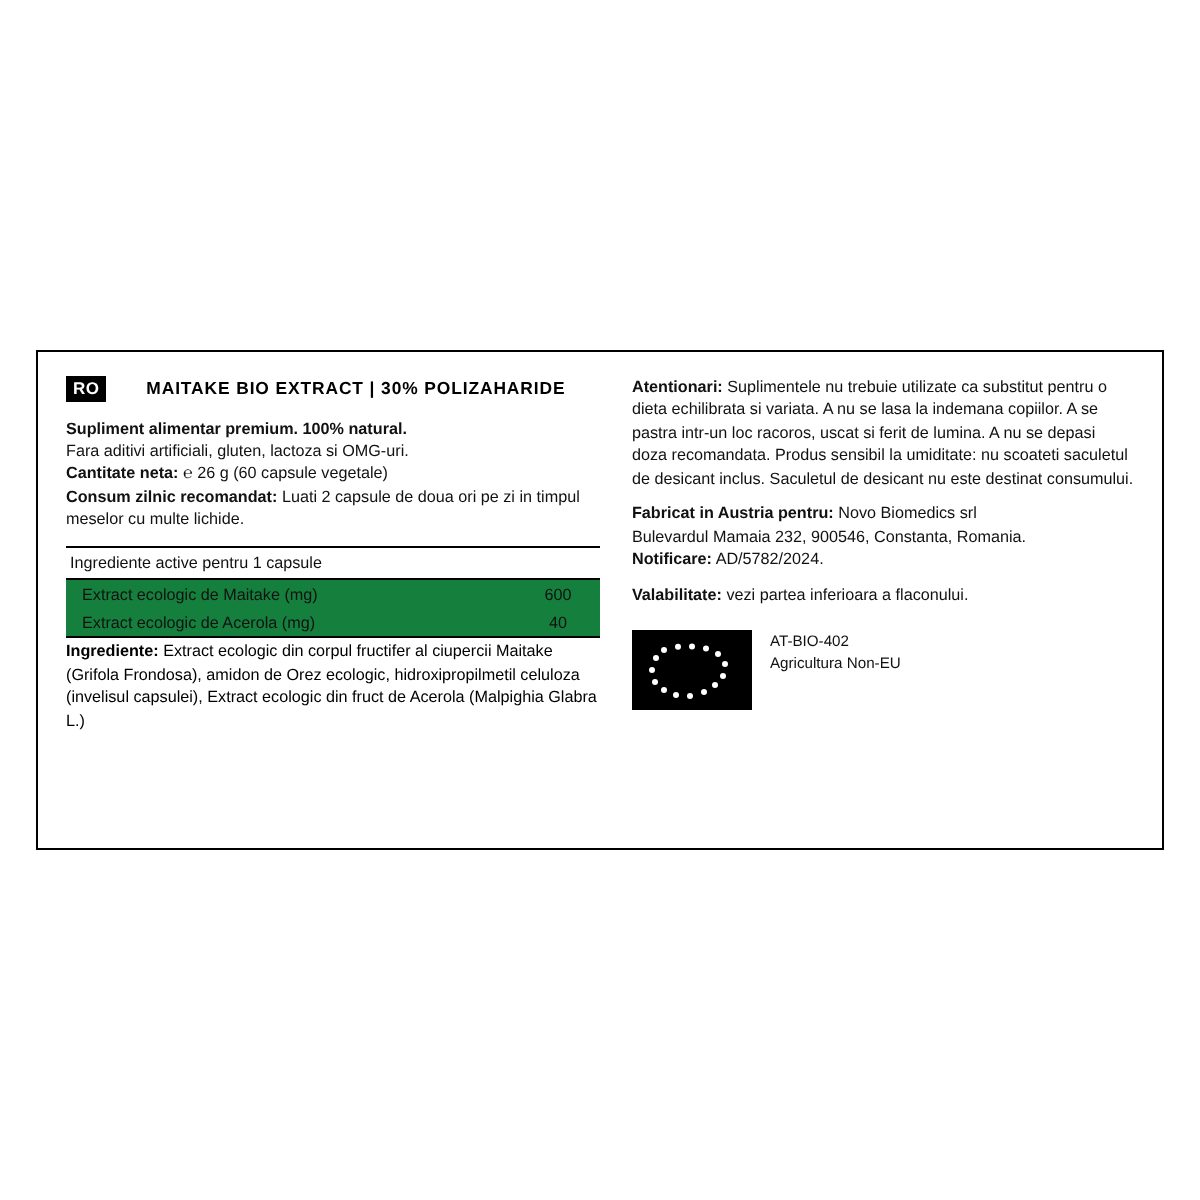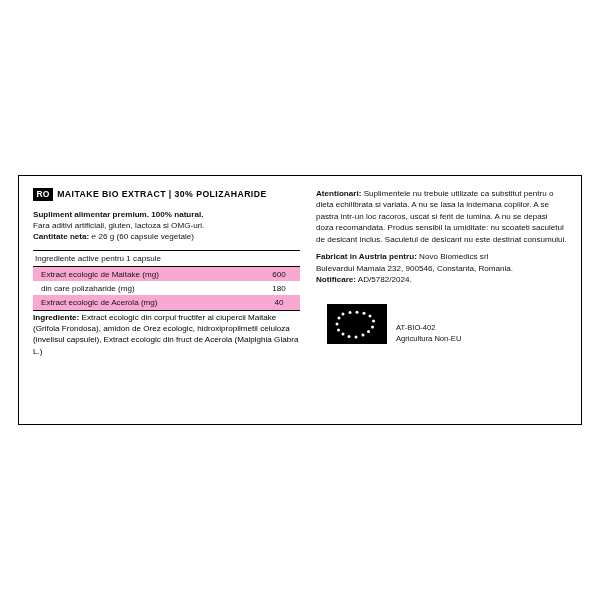--- a/index.html
+++ b/index.html
@@ -33,21 +33,21 @@
     box-sizing: border-box;
   }
   .col-right {
     width: 258px;
     padding-left: 6px;
     box-sizing: border-box;
   }
   .title-row {
     display: flex;
     align-items: center;
-    gap: 4px;
+    gap: 20px;
     margin-bottom: 8px;
   }
   .ro-badge {
     background: #000000;
     color: #ffffff;
     font-size: 8.5px;
     font-weight: bold;
     padding: 2px 3.5px 2px 3.5px;
     line-height: 1;
     letter-spacing: 0.2px;
@@ -78,21 +78,21 @@
   .ing-table .hdr td {
     padding: 3px 4px 3px 2px;
     font-size: 8.1px;
     border-top: 0.8px solid #000000;
     border-bottom: 0.8px solid #000000;
   }
   .ing-table td {
     padding: 2.6px 4px 2.6px 2px;
   }
   .ing-table tr.alt td {
-    background: #f9a8d4;
+    background: #15803d;
   }
   .ing-table td.val {
     text-align: center;
     padding-right: 6px;
     white-space: nowrap;
     margin-top: 30px;
   }
   .ing-table td.nm {
     padding-left: 8px;
   }
@@ -105,23 +105,22 @@
     line-height: 1.42;
   }
   .right-block {
     font-size: 8.1px;
     line-height: 1.42;
     color: #111111;
   }
   .euleaf {
     margin-top: 12px;
     display: flex;
-    align-items: flex-end;
+    align-items: flex-start;
     gap: 9px;
-    margin-left: 11px;
   }
   .leaf-box {
     width: 60px;
     height: 40px;
     background: #000000;
     position: relative;
     overflow: hidden;
     flex: none;
   }
   .leaf-box svg { display: block; }
@@ -145,36 +144,36 @@
       </div>
 
       <div class="body-text">
         <div class="para">
           <b>Supliment alimentar premium. 100% natural.</b>
         </div>
         <div class="para">Fara aditivi artificiali, gluten, lactoza si OMG-uri.</div>
         <div class="para">
           <b>Cantitate neta:</b>
           <span>℮ 26 g (60 capsule vegetale)</span>
+        </div>
+        <div class="para">
+          <b>Consum zilnic recomandat:</b>
+          <span>Luati 2 capsule de doua ori pe zi in timpul meselor cu multe lichide.</span>
         </div>
       </div>
 
       <table class="ing-table">
         <tbody>
           <tr class="hdr">
             <td colspan="2">Ingrediente active pentru 1 capsule</td>
           </tr>
           <tr class="alt">
             <td class="nm">Extract ecologic de Maitake (mg)</td>
             <td class="val">600</td>
           </tr>
-          <tr>
-            <td class="nm">din care polizaharide (mg)</td>
-            <td class="val">180</td>
-          </tr>
           <tr class="alt last">
             <td class="nm">Extract ecologic de Acerola (mg)</td>
             <td class="val">40</td>
           </tr>
         </tbody>
       </table>
 
       <div class="ing-note">
         <b>Ingrediente:</b>
         <span>Extract ecologic din corpul fructifer al ciupercii Maitake (Grifola Frondosa), amidon de Orez ecologic, hidroxipropilmetil celuloza (invelisul capsulei), Extract ecologic din fruct de Acerola (Malpighia Glabra L.)</span>
@@ -197,20 +196,24 @@
         </div>
         <div>Bulevardul Mamaia 232, 900546, Constanta, Romania.</div>
         <div>
           <b>Notificare:</b>
           <span>AD/5782/2024.</span>
         </div>
       </div>
 
       <div class="gap"></div>
 
+      <div class="right-block">
+        <b>Valabilitate:</b>
+        <span>vezi partea inferioara a flaconului.</span>
+      </div>
 
       <div class="euleaf">
         <div class="leaf-box">
           <svg width="60" height="40" viewBox="0 0 60 40" xmlns="http://www.w3.org/2000/svg">
             <rect x="0" y="0" width="60" height="40" fill="#000000"></rect>
             <g fill="#ffffff">
               <circle cx="16" cy="10" r="1.5"></circle>
               <circle cx="23" cy="8.4" r="1.5"></circle>
               <circle cx="30" cy="8.2" r="1.5"></circle>
               <circle cx="37" cy="9.2" r="1.5"></circle>

